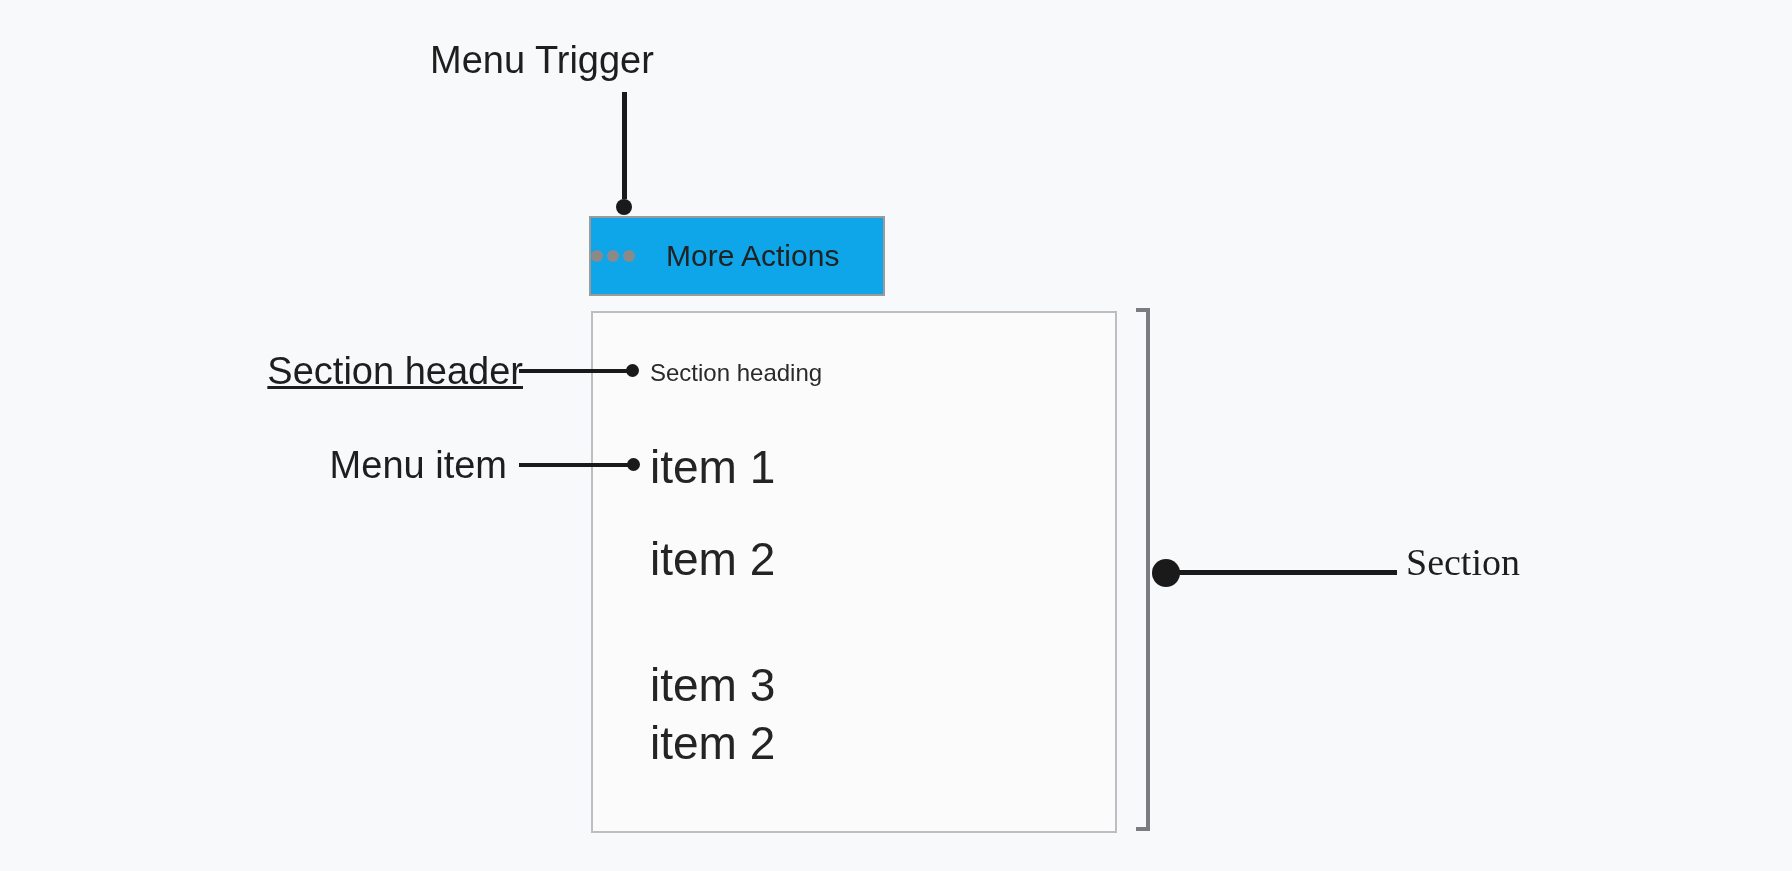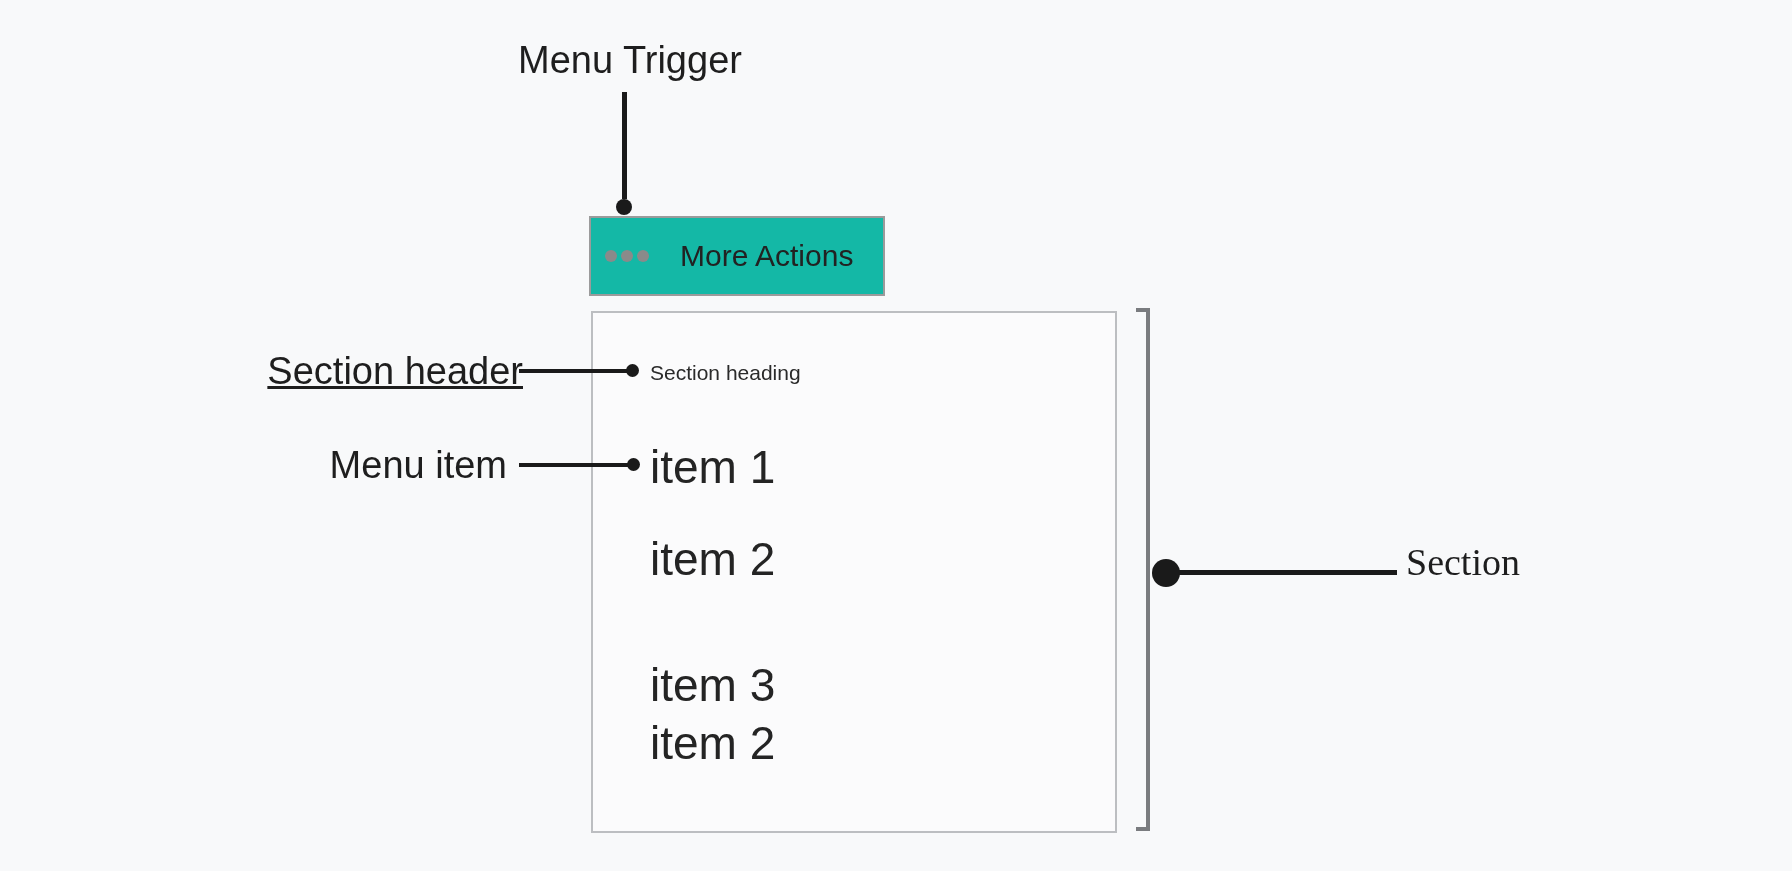--- a/index.html
+++ b/index.html
@@ -17,21 +17,21 @@
   }
 
   
   .ann-label {
     position: absolute;
     font-size: 38px;
     line-height: 44px;
     color: #1e1e1e;
     white-space: nowrap;
   }
-  .ann-label.menu-trigger { left: 430px; top: 38px;  width: 400px; text-align: center; }
+  .ann-label.menu-trigger { left: 430px; top: 38px;  width: 400px; text-align: left; }
   .ann-label.section-header { left: 123px; top: 349px; width: 400px; text-align: right; text-decoration: underline; }
   .ann-label.menu-item     { left: 107px; top: 443px; width: 400px; text-align: right; }
   .ann-label.section       { left: 1406px; top: 540px; text-align: left; font-family: Liberation Serif, serif; }
 
   
   .conn { position: absolute; background: #1a1a1a; }
   .conn.trigger-line        { left: 622px; top: 92px;  width: 5px;   height: 107px; }
   .conn.section-header-line { left: 519px; top: 369px; width: 114px; height: 4px; }
   .conn.menu-item-line      { left: 519px; top: 463px; width: 115px; height: 4px; }
   .conn.section-line        { left: 1166px; top: 570px; width: 231px; height: 5px; }
@@ -41,25 +41,24 @@
   .conn-dot.section-header-dot { left: 626px; top: 364px; width: 13px; height: 13px; }
   .conn-dot.menu-item-dot      { left: 627px; top: 458px; width: 13px; height: 13px; }
   .conn-dot.section-dot        { left: 1152px; top: 559px; width: 28px; height: 28px; }
 
   
   .trigger-button {
     position: absolute;
     left: 589px; top: 216px;
     width: 296px; height: 80px;
     box-sizing: border-box;
-    background: #14b8a6;
+    background: #0ea5e9;
     border: 2px solid #9b9b9b;
     display: flex;
     align-items: center;
-    padding-left: 14px;
     cursor: default;
   }
   .btn-dots { display: flex; align-items: center; gap: 4px; }
   .btn-dots i {
     display: block;
     width: 12px; height: 12px;
     border-radius: 50%;
     background: #8a8a8a;
   }
   .btn-label {
@@ -74,21 +73,21 @@
     position: absolute;
     left: 591px; top: 311px;
     width: 526px; height: 522px;
     box-sizing: border-box;
     background: #fbfbfc;
     border: 2px solid #bcbec1;
   }
   .menu-heading {
     position: absolute;
     left: 57px; top: 44px;
-    font-size: 21px;
+    font-size: 24px;
     line-height: 32px;
     color: #2a2a2a;
     white-space: nowrap;
   }
   .menu-item-row {
     position: absolute;
     left: 57px;
     font-size: 46px;
     line-height: 38px;
     color: #242424;

